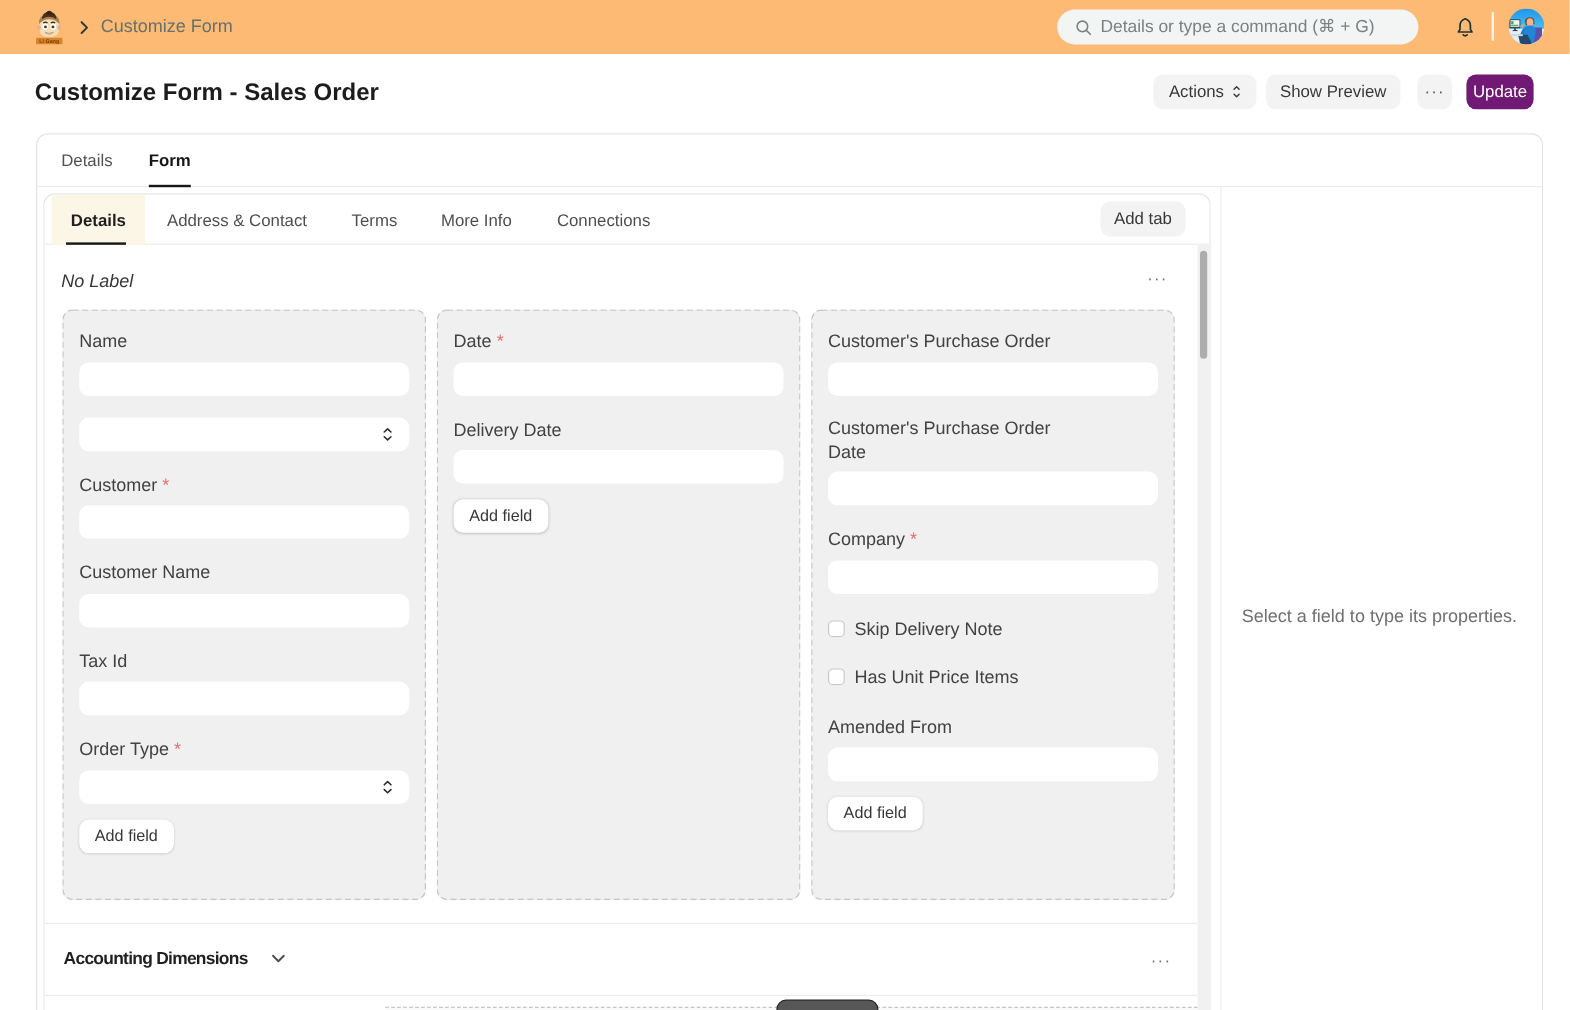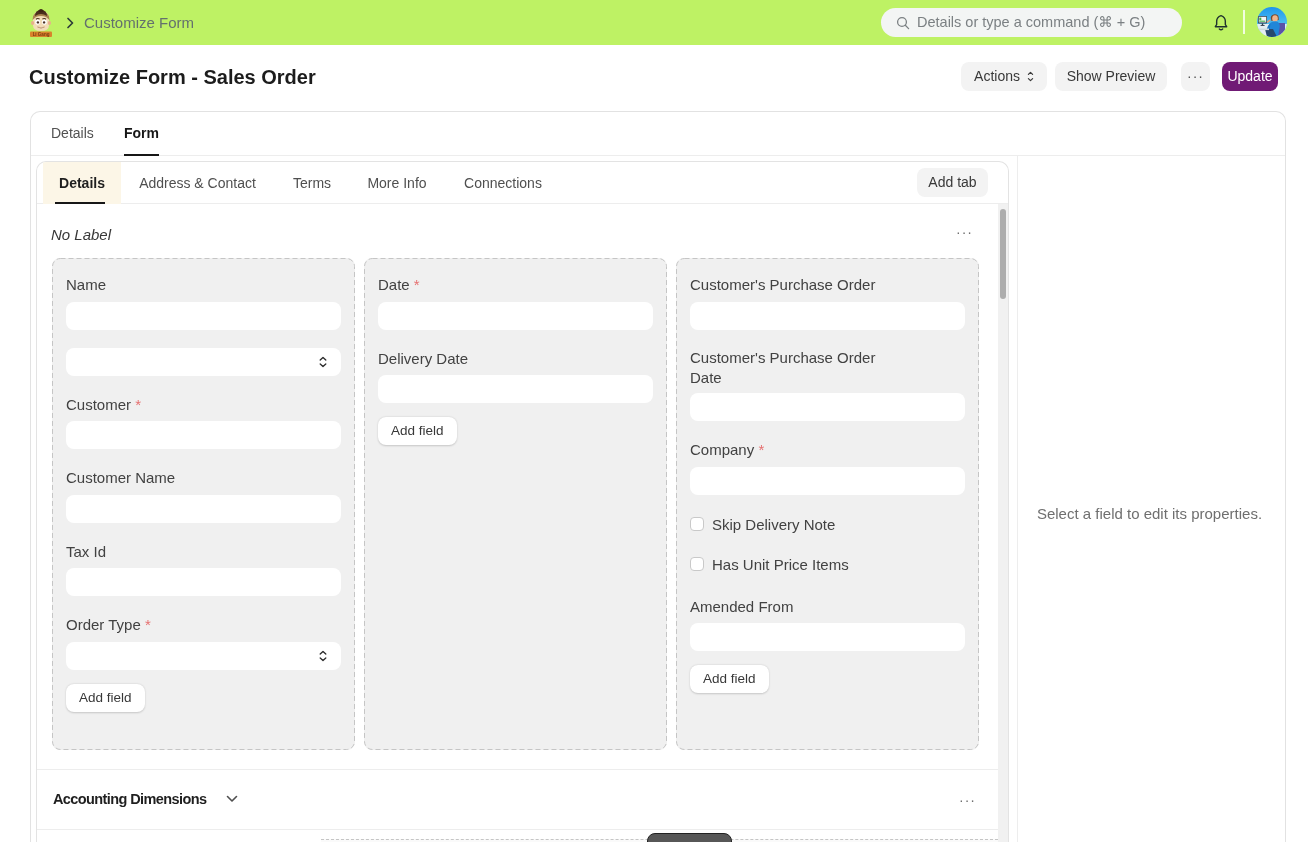--- a/index.html
+++ b/index.html
@@ -1,21 +1,21 @@
 <!DOCTYPE html>
 <html><head>
 <meta charset="utf-8">
 <style>
   * { margin:0; padding:0; box-sizing:border-box; }
   html,body { width:1308px; height:842px; overflow:hidden; background:#fff;
     font-family:"Liberation Sans", sans-serif; }
   .abs { position:absolute; }
 
   
-  #navbar { position:absolute; left:0; top:0; width:1308px; height:45px; background:#bef264; }
+  #navbar { position:absolute; left:0; top:0; width:1308px; height:45px; background:#fdba74; }
   #crumb-chev { position:absolute; left:66px; top:17px; }
   #crumb { position:absolute; left:84px; top:14px; color:#64716d; font-size:15px; }
   #searchbar { position:absolute; left:881px; top:8px; width:301px; height:29px;
     background:#f3f5f4; border-radius:15px; }
   #searchbar .ph { position:absolute; left:36px; top:6px; color:#7b8083; font-size:14.5px; }
   #searchbar svg { position:absolute; left:14px; top:7px; }
   #bell { position:absolute; left:1211px; top:13px; }
   #nav-divider { position:absolute; left:1243px; top:10px; width:1.5px; height:24px; background:rgba(255,255,255,0.8); }
   #avatar { position:absolute; left:1257px; top:7px; width:30px; height:30px; border-radius:50%;
     overflow:hidden; }
@@ -161,21 +161,21 @@
   <div class="btn" id="btn-dots">···</div>
   <div class="btn" id="btn-update">Update</div>
 
   <div id="container">
     <div id="outer-tabs">
       <div id="tab-details">Details</div>
       <div id="tab-form">Form</div>
       <div id="tab-form-line"></div>
     </div>
     <div id="divider-v"></div>
-    <div id="sidebar-msg">Select a field to edit its properties.</div>
+    <div id="sidebar-msg">Select a field to type its properties.</div>
 
     <div id="card">
       <div id="subtabs">
         <div class="subtab" id="st-details">Details</div>
         <div id="st-details-line"></div>
         <div class="subtab" style="left:99px; width:123px; text-align:center;">Address &amp; Contact</div>
         <div class="subtab" style="left:256px; width:38px; text-align:center;">Terms</div>
         <div class="subtab" style="left:329px; width:62px; text-align:center;">More Info</div>
         <div class="subtab" style="left:424px; width:84px; text-align:center;">Connections</div>
         <div id="btn-addtab">Add tab</div>

